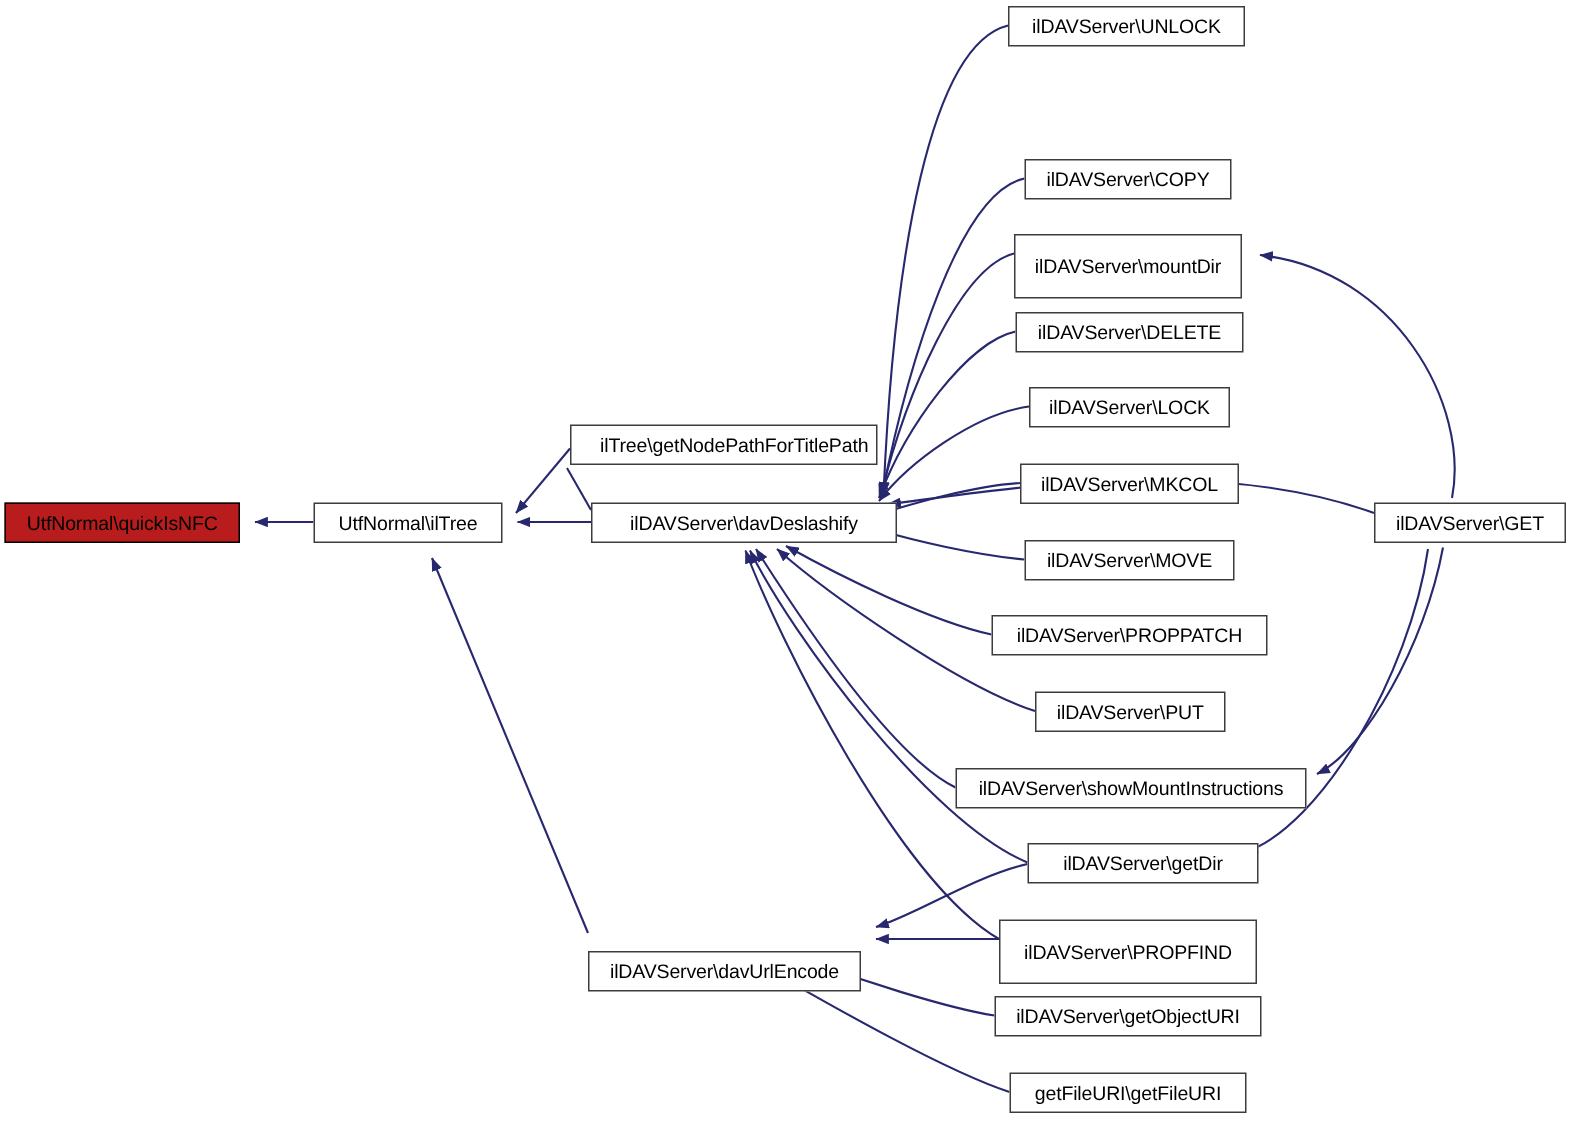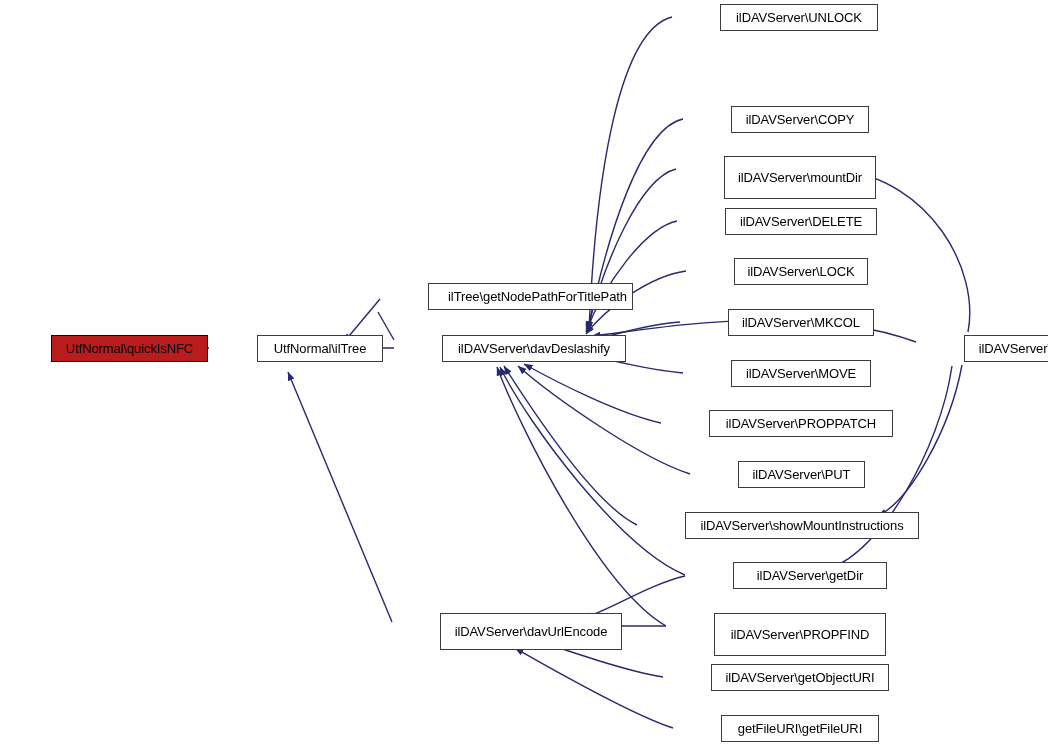--- a/index.html
+++ b/index.html
@@ -31,21 +31,20 @@
     background: #ffffff;
     color: #000000;
     font-size: 13px;
     line-height: 1;
     display: flex;
     align-items: center;
     justify-content: center;
     white-space: nowrap;
     letter-spacing: -0.1px;
     z-index: 5;
-    margin-left: 48px;
   }
   .node.highlight {
     background: #b91c1c;
     border-color: #000000;
   }
   .node-label {
     display: block;
     padding: 0 2px;
   }
 </style>
@@ -102,25 +101,25 @@
   </div>
 
   <div class="node" style="left:209px; top:335px; width:126px; height:27px;">
     <span class="node-label">UtfNormal\ilTree</span>
   </div>
 
   <div class="node" style="left:380px; top:283px; width:205px; height:27px;padding-left:14px;">
     <span class="node-label">ilTree\getNodePathForTitlePath</span>
   </div>
 
-  <div class="node" style="left:394px; top:335px; width:184px; height:27px;">
+  <div class="node" style="left:394px; top:335px; width:204px; height:27px;">
     <span class="node-label">ilDAVServer\davDeslashify</span>
   </div>
 
-  <div class="node" style="left:392px; top:613px; width:182px; height:37px;">
+  <div class="node" style="left:392px; top:634px; width:182px; height:27px;">
     <span class="node-label">ilDAVServer\davUrlEncode</span>
   </div>
 
   <div class="node" style="left:672px; top:4px;   width:158px; height:27px;">
     <span class="node-label">ilDAVServer\UNLOCK</span>
   </div>
 
   <div class="node" style="left:683px; top:106px; width:138px; height:27px;">
     <span class="node-label">ilDAVServer\COPY</span>
   </div>

